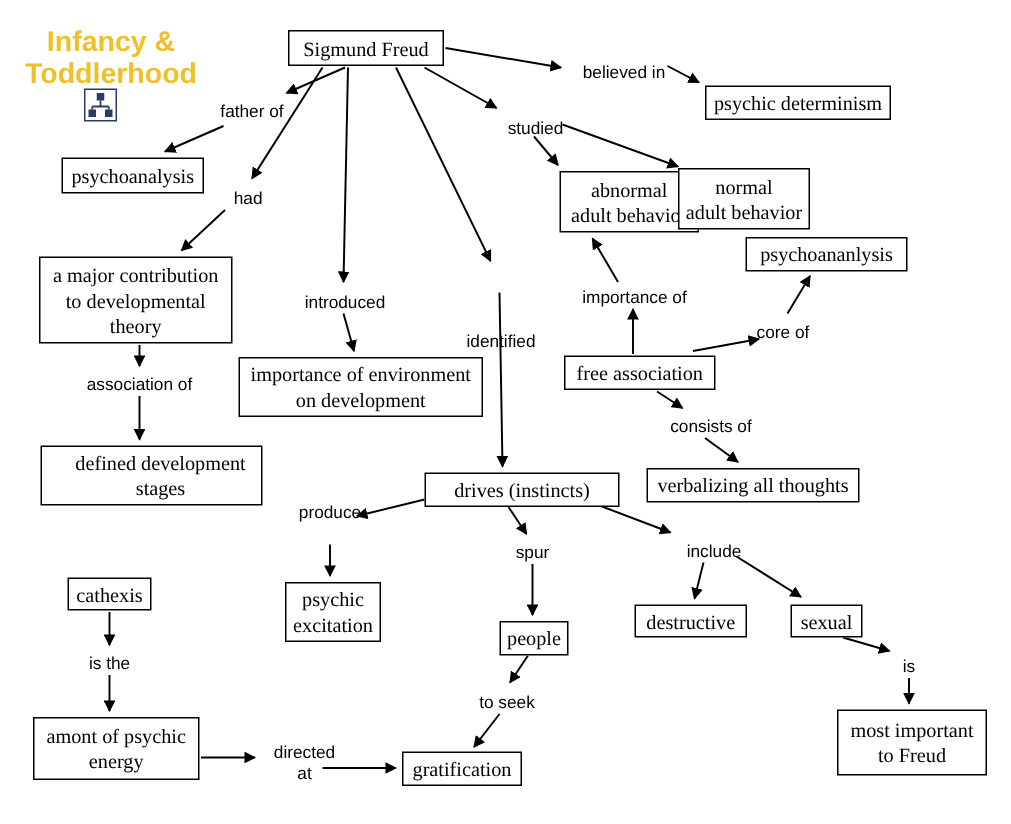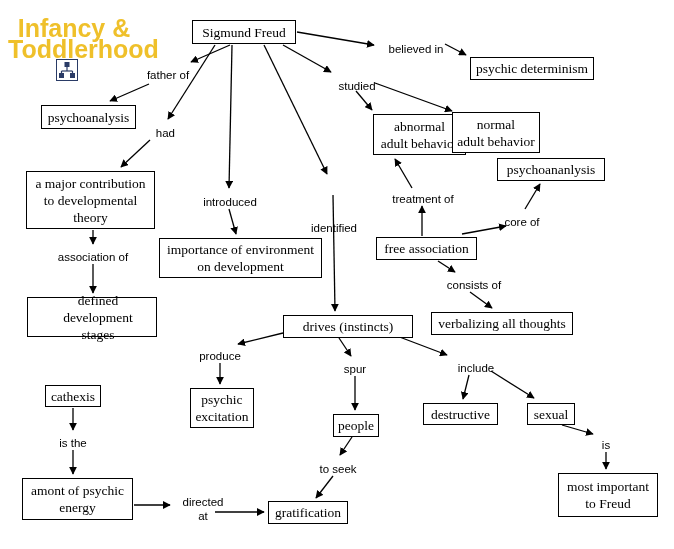--- a/index.html
+++ b/index.html
@@ -52,21 +52,21 @@
     z-index: 2;
   }
   #map-title {
     position: absolute;
     left: 8px;
     top: 18px;
     width: 132px;
     text-align: center;
     font-family: "Liberation Sans", sans-serif;
     font-weight: bold;
-    font-size: 25px;
+    font-size: 19px;
     line-height: 21px;
     color: #efc02a;
     z-index: 4;
   }
   #map-icon {
     position: absolute;
     left: 56px;
     top: 59px;
     width: 22px;
     height: 22px;
@@ -148,21 +148,21 @@
       <div class="node" style="left: 345px; top: 114px; width: 93px; height: 41px; margin-left: 28px;"><span>abnormal
 adult behavior</span></div>
       <div class="node" style="left: 452px; top: 112px; width: 88px; height: 41px;"><span>normal
 adult behavior</span></div>
       <div class="node" style="left: 497px; top: 158px; width: 108px; height: 23px;"><span>psychoananlysis</span></div>
       <div class="node" style="left: 26px; top: 171px; width: 129px; height: 58px;"><span>a major contribution
 to developmental
 theory</span></div>
       <div class="node" style="left: 159px; top: 238px; width: 163px; height: 40px;"><span>importance of environment
 on development</span></div>
-      <div class="node" style="left: 27px; top: 297px; width: 130px; height: 40px; padding-left: 16px;"><span>defined development
+      <div class="node" style="left: 27px; top: 297px; width: 148px; height: 40px; padding-left: 16px;"><span>defined development
 stages</span></div>
       <div class="node" style="left: 376px; top: 237px; width: 101px; height: 23px;"><span>free association</span></div>
       <div class="node" style="left: 431px; top: 312px; width: 142px; height: 23px;"><span>verbalizing all thoughts</span></div>
       <div class="node" style="left: 283px; top: 315px; width: 130px; height: 23px;"><span>drives (instincts)</span></div>
       <div class="node" style="left: 45px; top: 385px; width: 56px; height: 22px;"><span>cathexis</span></div>
       <div class="node" style="left: 190px; top: 388px; width: 64px; height: 40px;"><span>psychic
 excitation</span></div>
       <div class="node" style="left: 333px; top: 414px; width: 46px; height: 23px;"><span>people</span></div>
       <div class="node" style="left: 423px; top: 403px; width: 75px; height: 22px; justify-content: center;"><span>destructive</span></div>
       <div class="node" style="left: 527px; top: 403px; width: 48px; height: 22px;"><span>sexual</span></div>
@@ -172,25 +172,25 @@
       <div class="node" style="left: 558px; top: 473px; width: 100px; height: 44px;"><span>most important
 to Freud</span></div>
     </div>
   <div id="label-layer">
       <div class="link-label" style="left: 137px; top: 68px; width: 62px;">father of</div>
       <div class="link-label" style="left: 380px; top: 42px; width: 72px;">believed in</div>
       <div class="link-label" style="left: 332px; top: 79px; width: 50px;">studied</div>
       <div class="link-label" style="left: 147px; top: 126px; width: 28px; text-align: right;">had</div>
       <div class="link-label" style="left: 196px; top: 195px; width: 68px;">introduced</div>
       <div class="link-label" style="left: 303px; top: 181px; width: 62px; margin-top: 40px;">identified</div>
-      <div class="link-label" style="left: 383px; top: 192px; width: 80px;">treatment of</div>
+      <div class="link-label" style="left: 383px; top: 192px; width: 80px;">importance of</div>
       <div class="link-label" style="left: 498px; top: 215px; width: 48px;">core of</div>
       <div class="link-label" style="left: 50px; top: 250px; width: 86px;">association of</div>
       <div class="link-label" style="left: 440px; top: 278px; width: 68px;">consists of</div>
-      <div class="link-label" style="left: 192px; top: 349px; width: 56px;">produce</div>
+      <div class="link-label" style="left: 192px; top: 335px; width: 56px;">produce</div>
       <div class="link-label" style="left: 339px; top: 362px; width: 32px;">spur</div>
       <div class="link-label" style="left: 452px; top: 361px; width: 48px;">include</div>
       <div class="link-label" style="left: 53px; top: 436px; width: 40px;">is the</div>
       <div class="link-label" style="left: 598px; top: 438px; width: 16px;">is</div>
       <div class="link-label" style="left: 313px; top: 462px; width: 50px;">to seek</div>
       <div class="link-label" style="left: 174px; top: 495px; width: 58px;">directed
 at</div>
     </div>
 </div>
 

